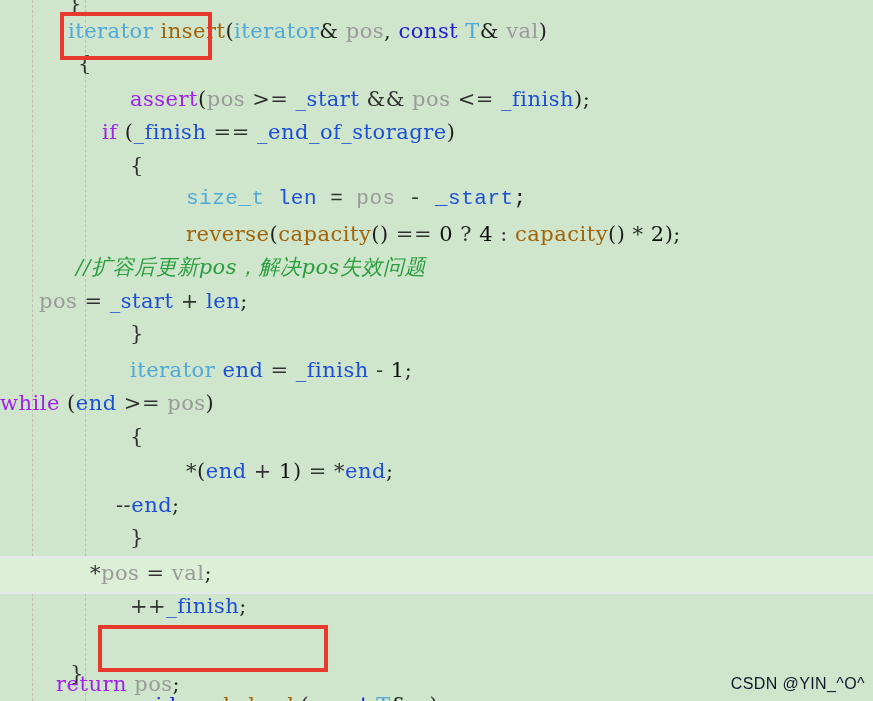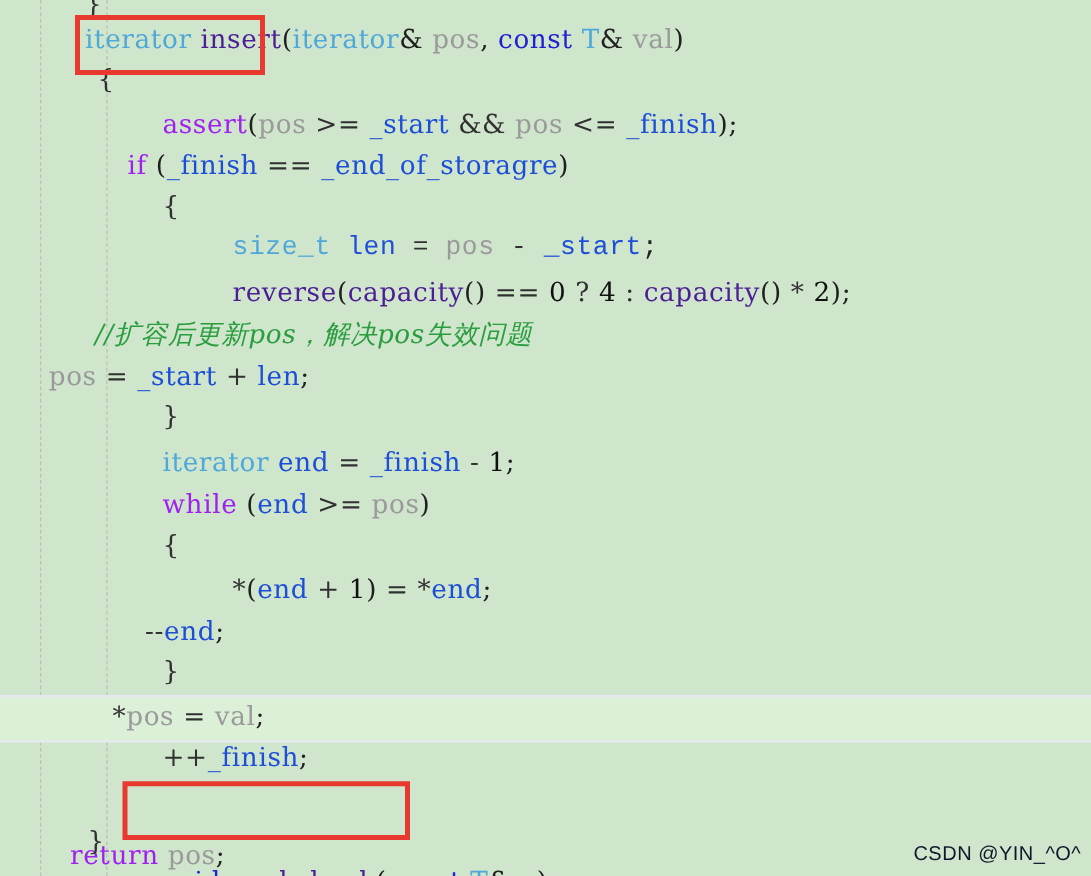--- a/index.html
+++ b/index.html
@@ -64,21 +64,21 @@
     left: 0;
     white-space: pre;
     font-family: "DejaVu Serif", serif;
     font-size: 21px;
     line-height: 26px;
     letter-spacing: .5px;
   }
 
   
   .t-type     { color: #4fa8d8; }
-  .t-fn       { color: #4c1d95; }
+  .t-fn       { color: #a16207; }
   .t-punct    { color: #202020; }
   .t-ident    { color: #9a9a9a; }
   .t-var      { color: #1d4ed8; }
   .t-kw       { color: #a020f0; }
   .t-kw-blue  { color: #2020d0; }
   .t-op       { color: #303030; }
   .t-num      { color: #101010; }
   .t-comment  { color: #2a9d3f; font-style: italic; }
   .t-brace    { color: #303030; }
 
@@ -111,21 +111,21 @@
       <div class="code-line" style="top: 50px; padding-left: 78px;"><span class="t-brace">{</span></div>
       <div class="code-line" style="top: 86px; padding-left: 130px;"><span class="t-kw">assert</span><span class="t-punct">(</span><span class="t-ident">pos</span><span class="t-op"> &gt;= </span><span class="t-var">_start</span><span class="t-op"> &amp;&amp; </span><span class="t-ident">pos</span><span class="t-op"> &lt;= </span><span class="t-var">_finish</span><span class="t-punct">);</span></div>
       <div class="code-line" style="top: 119px; padding-left: 102px;"><span class="t-kw">if</span><span class="t-op"> </span><span class="t-punct">(</span><span class="t-var">_finish</span><span class="t-op"> == </span><span class="t-var">_end_of_storagre</span><span class="t-punct">)</span></div>
       <div class="code-line" style="top: 152px; padding-left: 130px;"><span class="t-brace">{</span></div>
       <div class="code-line" style="top: 186px; padding-left: 186px; font-family: Liberation Mono, monospace;"><span class="t-type">size_t</span><span class="t-op"> </span><span class="t-var">len</span><span class="t-op"> = </span><span class="t-ident">pos</span><span class="t-op"> - </span><span class="t-var">_start</span><span class="t-punct">;</span></div>
       <div class="code-line" style="top: 221px; padding-left: 186px;"><span class="t-fn">reverse</span><span class="t-punct">(</span><span class="t-fn">capacity</span><span class="t-punct">()</span><span class="t-op"> == </span><span class="t-num">0</span><span class="t-op"> ? </span><span class="t-num">4</span><span class="t-op"> : </span><span class="t-fn">capacity</span><span class="t-punct">()</span><span class="t-op"> * </span><span class="t-num">2</span><span class="t-punct">);</span></div>
       <div class="code-line" style="top: 254px; padding-left: 76px;"><span class="t-comment">//扩容后更新pos，解决pos失效问题</span></div>
       <div class="code-line" style="top: 288px;  margin-left: 39px;"><span class="t-ident">pos</span><span class="t-op"> = </span><span class="t-var">_start</span><span class="t-op"> + </span><span class="t-var">len</span><span class="t-punct">;</span></div>
       <div class="code-line" style="top: 320px; padding-left: 130px;"><span class="t-brace">}</span></div>
       <div class="code-line" style="top: 357px; padding-left: 130px;"><span class="t-type">iterator</span><span class="t-op"> </span><span class="t-var">end</span><span class="t-op"> = </span><span class="t-var">_finish</span><span class="t-op"> - </span><span class="t-num">1</span><span class="t-punct">;</span></div>
-      <div class="code-line" style="top: 390px; padding-left: 130px;"><span class="t-kw">while</span><span class="t-op"> </span><span class="t-punct">(</span><span class="t-var">end</span><span class="t-op"> &gt;= </span><span class="t-ident">pos</span><span class="t-punct">)</span></div>
+      <div class="code-line" style="top: 390px; "><span class="t-kw">while</span><span class="t-op"> </span><span class="t-punct">(</span><span class="t-var">end</span><span class="t-op"> &gt;= </span><span class="t-ident">pos</span><span class="t-punct">)</span></div>
       <div class="code-line" style="top: 423px; padding-left: 130px;"><span class="t-brace">{</span></div>
       <div class="code-line" style="top: 458px; padding-left: 186px;"><span class="t-op">*</span><span class="t-punct">(</span><span class="t-var">end</span><span class="t-op"> + </span><span class="t-num">1</span><span class="t-punct">)</span><span class="t-op"> = *</span><span class="t-var">end</span><span class="t-punct">;</span></div>
       <div class="code-line" style="top: 492px; padding-left: 116px;"><span class="t-op">--</span><span class="t-var">end</span><span class="t-punct">;</span></div>
       <div class="code-line" style="top: 524px; padding-left: 130px;"><span class="t-brace">}</span></div>
       <div class="code-line" style="top: 560px; padding-left: 90px;"><span class="t-op">*</span><span class="t-ident">pos</span><span class="t-op"> = </span><span class="t-ident">val</span><span class="t-punct">;</span></div>
       <div class="code-line" style="top: 593px; padding-left: 130px;"><span class="t-op">++</span><span class="t-var">_finish</span><span class="t-punct">;</span></div>
       <div class="code-line" style="top: 631px; padding-left: 56px; margin-top: 40px;"><span class="t-kw">return</span><span class="t-op"> </span><span class="t-ident">pos</span><span class="t-punct">;</span></div>
       <div class="code-line" style="top: 660px; padding-left: 70px;"><span class="t-brace">}</span></div>
       <div class="code-line" style="top: 692px; padding-left: 130px;"><span class="t-kw-blue">void</span><span class="t-op"> </span><span class="t-fn">push_back</span><span class="t-punct">(</span><span class="t-kw-blue">const</span><span class="t-op"> </span><span class="t-type">T</span><span class="t-punct">&amp;</span><span class="t-op"> </span><span class="t-ident">x</span><span class="t-punct">)</span></div>
     </div>

